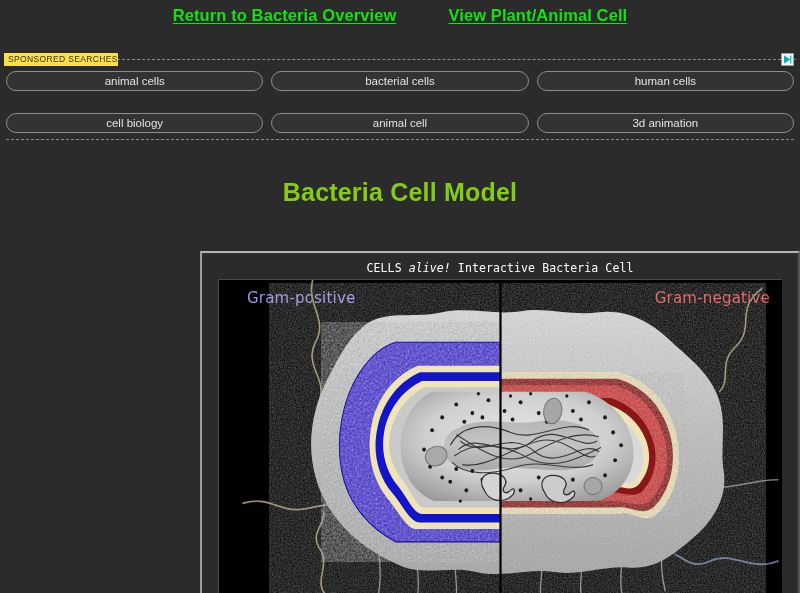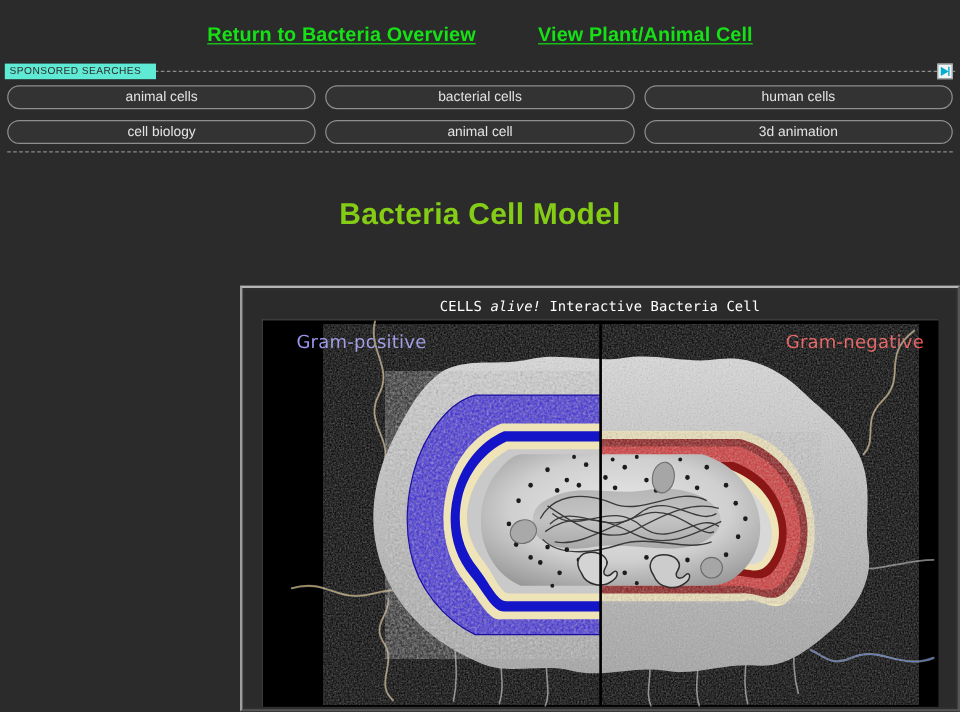--- a/index.html
+++ b/index.html
@@ -16,21 +16,21 @@
     -webkit-font-smoothing: antialiased;
   }
 
   
   .topnav {
     height: 52px;
     display: flex;
     align-items: flex-start;
     justify-content: center;
     gap: 52px;
-    padding-top: 20px;
+    padding-top: 6px;
     box-sizing: border-box;
   }
   .topnav a {
     color: #16e016;
     font-size: 16.5px;
     font-weight: bold;
     text-decoration: underline;
     text-underline-offset: 2px;
     letter-spacing: 0.1px;
     white-space: nowrap;
@@ -43,25 +43,25 @@
     margin: 0 4px;
     padding: 0;
   }
   .ad-top-rule {
     position: relative;
     height: 14px;
     display: flex;
     align-items: center;
   }
   .ad-label {
-    background: #5eead4;
+    background: #fde047;
     color: #30302f;
     font-size: 8.5px;
     letter-spacing: 0.35px;
-    padding: 2px 12px 2px 4px;
+    padding: 2px 0 2px 4px;
     line-height: 9px;
     position: relative;
     z-index: 2;
     font-family: "Liberation Sans", sans-serif;
   }
   .ad-dash {
     flex: 1;
     height: 0;
     border-top: 1px dashed #8b8b8b;
     margin-left: -1px;
@@ -81,21 +81,21 @@
     align-items: center;
     justify-content: center;
     cursor: pointer;
     z-index: 3;
   }
   .adchoices svg { display: block; }
 
   .ad-grid {
     display: grid;
     grid-template-columns: repeat(3, 1fr);
-    gap: 9px 8px;
+    gap: 22px 8px;
     padding: 5px 2px 6px 2px;
   }
   .ad-pill {
     height: 20px;
     border: 1px solid #8e8e8e;
     border-radius: 11px;
     background: #333333;
     color: #e3e3e3;
     font-size: 11.5px;
     display: flex;

